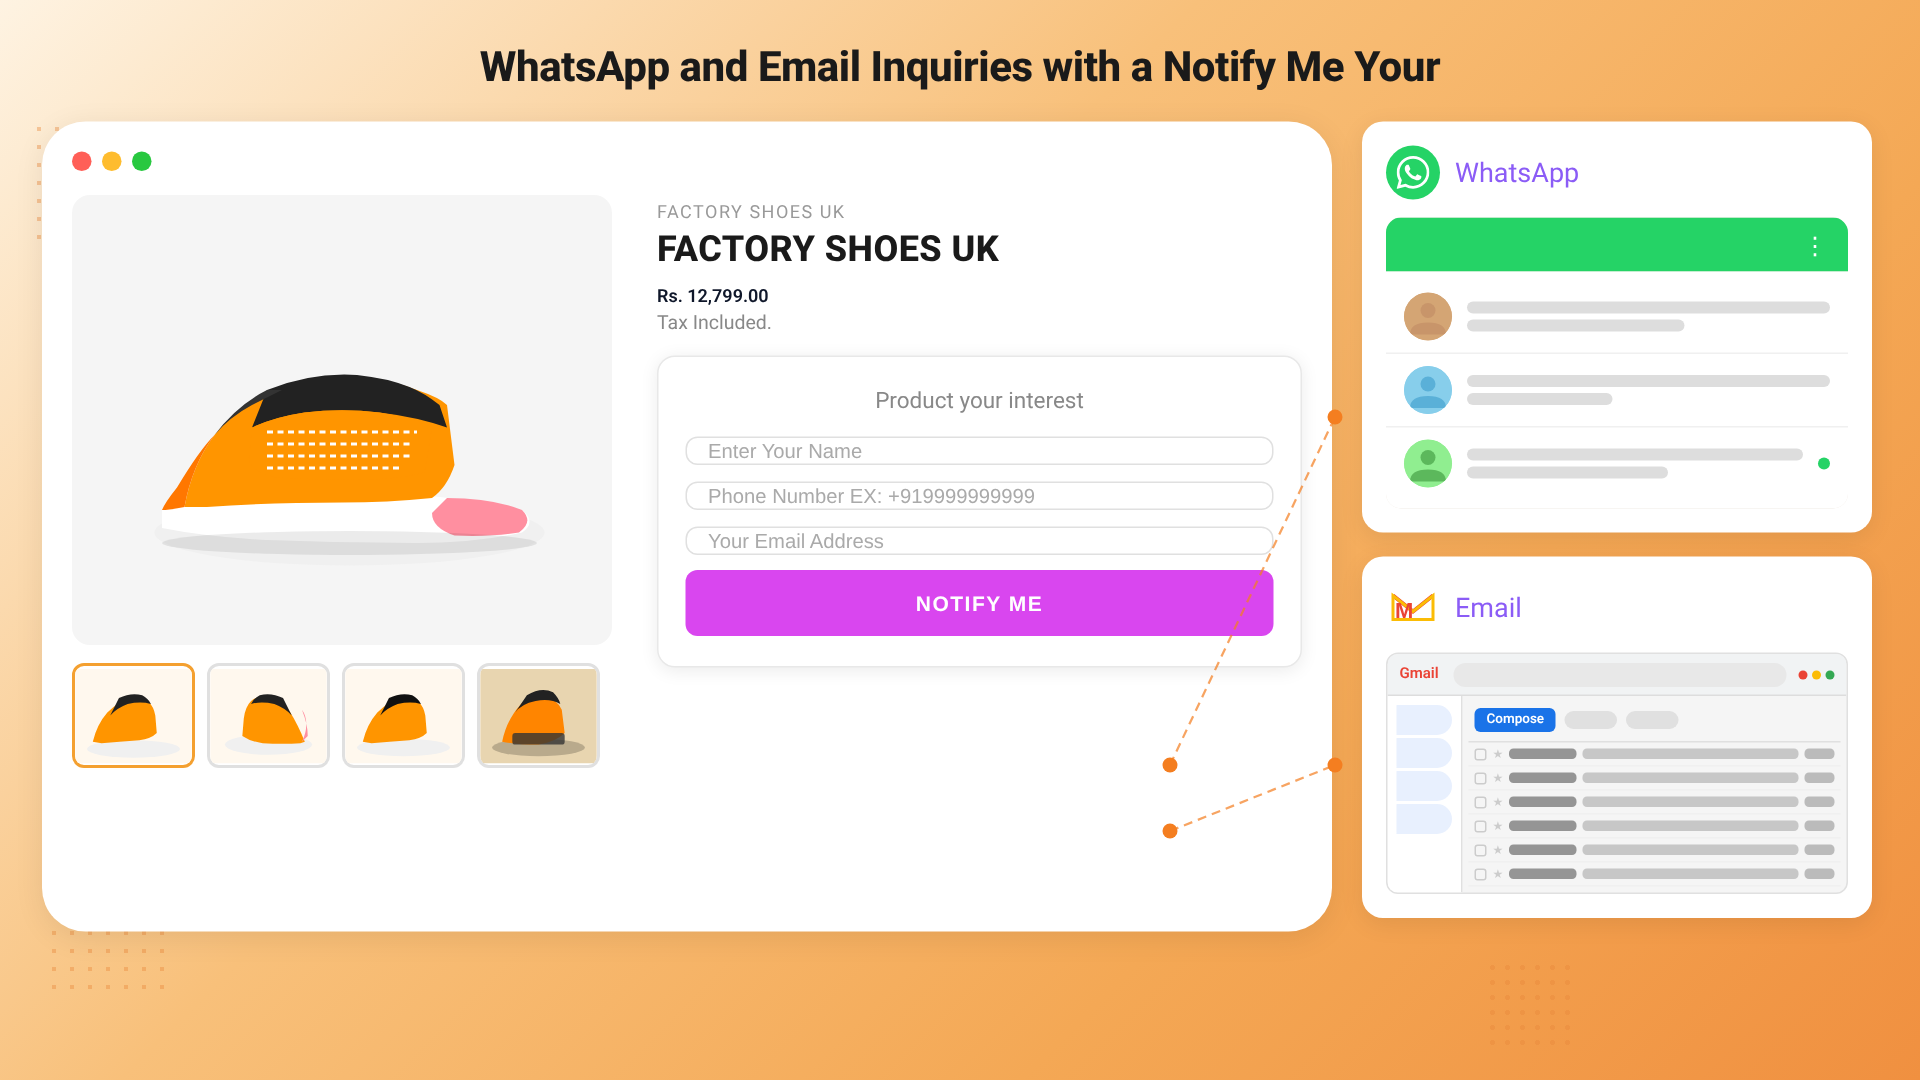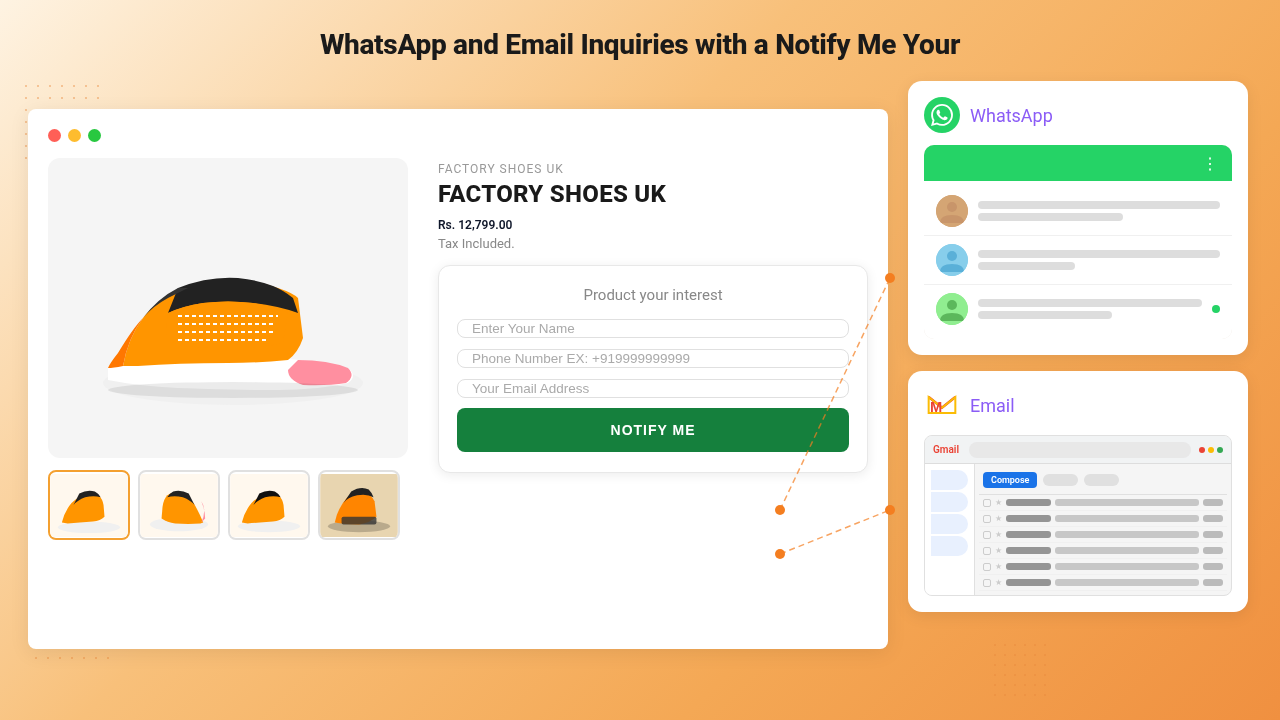--- a/index.html
+++ b/index.html
@@ -51,27 +51,26 @@
     .main-layout {
       display: flex;
       gap: 20px;
       padding: 0 28px;
       align-items: flex-start;
     }
 
     
     .product-card {
       background: white;
-      border-radius: 8px;
+      border-radius: 29px;
       padding: 20px;
       width: 860px;
       min-height: 540px;
       position: relative;
       box-shadow: 0 4px 20px rgba(0,0,0,0.08);
-      margin-top: 28px;
     }
 
     
     .window-controls {
       display: flex;
       gap: 7px;
       margin-bottom: 16px;
     }
     .btn-red { width: 13px; height: 13px; border-radius: 50%; background: #ff5f57; }
     .btn-yellow { width: 13px; height: 13px; border-radius: 50%; background: #febc2e; }
@@ -197,21 +196,21 @@
       margin-bottom: 10px;
       outline: none;
       background: white;
     }
 
     .form-input::placeholder { color: #aaa; }
 
     .notify-btn {
       width: 100%;
       padding: 14px;
-      background: #15803d;
+      background: #d946ef;
       color: white;
       border: none;
       border-radius: 8px;
       font-size: 14px;
       font-weight: 700;
       letter-spacing: 1px;
       cursor: pointer;
       text-transform: uppercase;
     }
 

